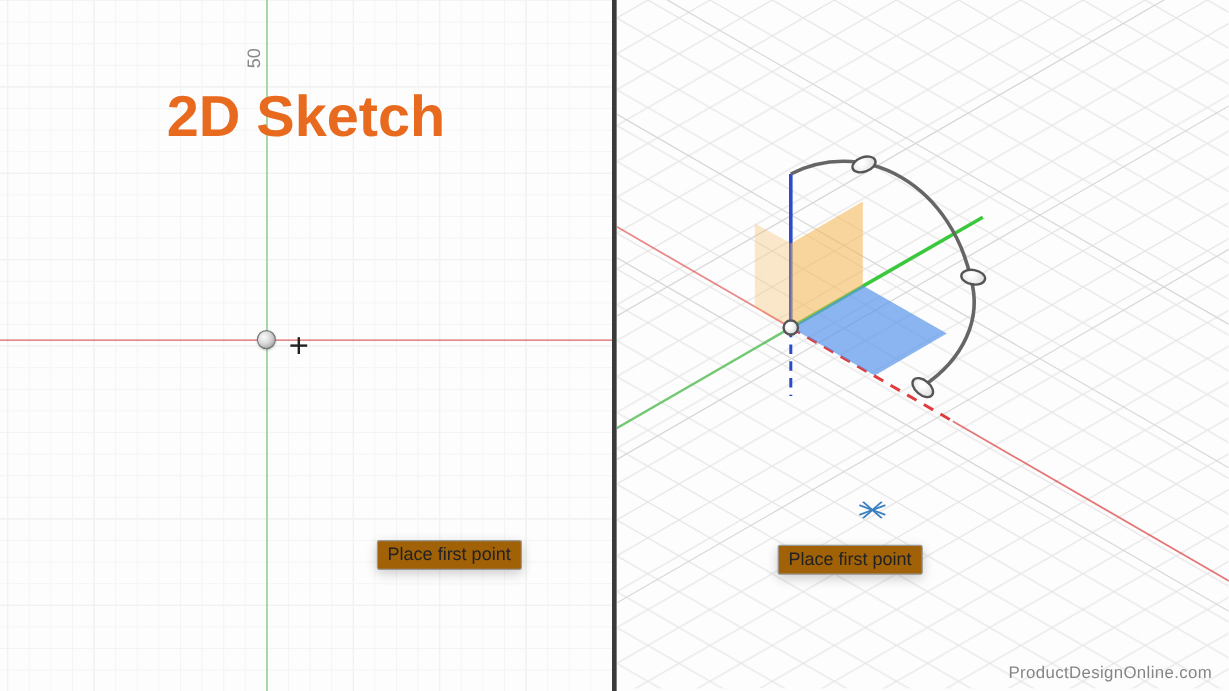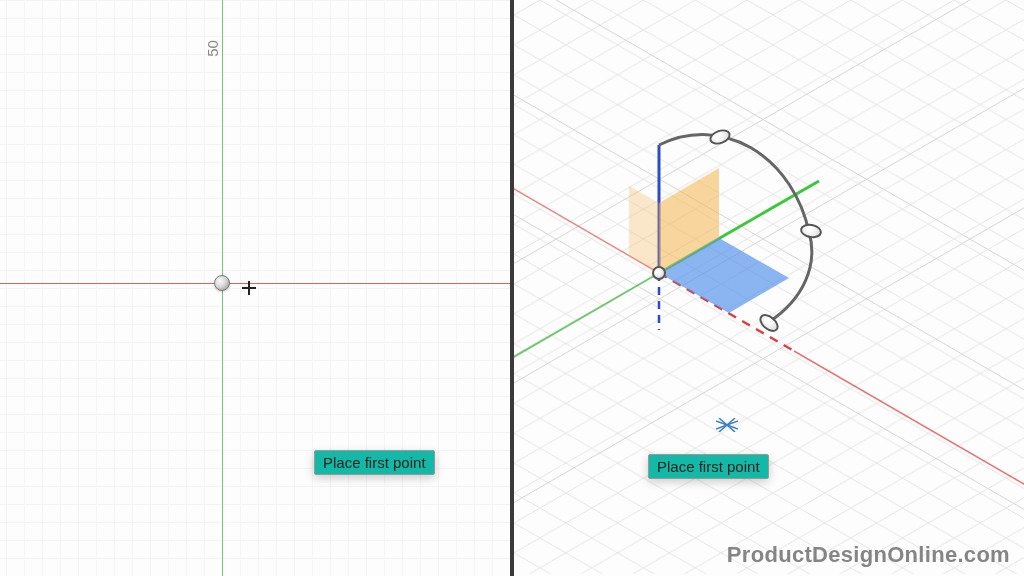--- a/index.html
+++ b/index.html
@@ -110,21 +110,21 @@
       content: "";
       position: absolute;
       background: #222;
     }
     .crosshair-2d::before { left: 6px; top: 0; width: 1.5px; height: 14px; }
     .crosshair-2d::after  { top: 6px; left: 0; height: 1.5px; width: 14px; }
 
     
     .tooltip {
       position: absolute;
-      background: #14b8a6;
+      background: #a16207;
       border: 1px solid #999;
       padding: 3px 8px;
       font-size: 15px;
       color: #222;
       border-radius: 2px;
       box-shadow: 0 3px 10px rgba(0,0,0,0.2);
       z-index: 60;
       white-space: nowrap;
     }
     .tooltip-left { left: 314px; top: 450px; }
@@ -169,39 +169,40 @@
       top: 418px;
       width: 22px;
       height: 14px;
       z-index: 20;
     }
 
     .watermark {
       position: absolute;
       right: 14px;
       bottom: 8px;
-      font-size: 22px;
-      font-weight: 700;
+      font-size: 14px;
+      font-weight: 400;
       color: rgba(120,120,120,0.9);
       z-index: 70;
       letter-spacing: 0.3px;
     }
   </style>
 </head>
 <body>
 
 <div class="split-container">
 
   <div class="panel panel-left">
     <div class="grid-2d"></div>
     <div class="axis-h-red"></div>
     <div class="axis-v-green"></div>
     <div class="origin-point-2d"></div>
     <div class="crosshair-2d"></div>
     <div class="dimension-label">50</div>
+    <div class="panel-title">2D Sketch</div>
     <div class="tooltip tooltip-left">Place first point</div>
   </div>
 
   <div class="panel">
 
     <svg class="grid-3d" viewBox="0 0 512 576" preserveAspectRatio="none">
       <defs>
         <pattern id="isoA" width="52" height="30" patternUnits="userSpaceOnUse">
           <path d="M 0 15 L 26 0 L 52 15 L 26 30 Z" fill="none" stroke="#e5e5e5" stroke-width="1"></path>
         </pattern>

